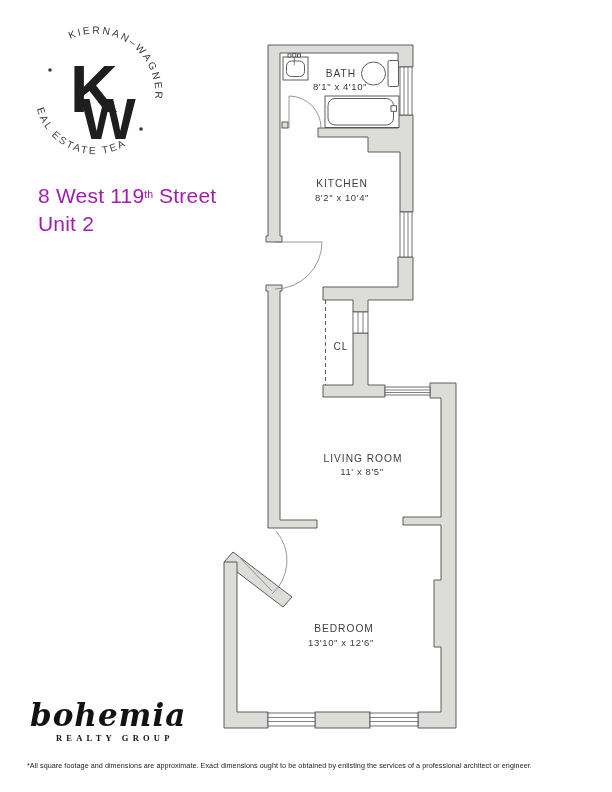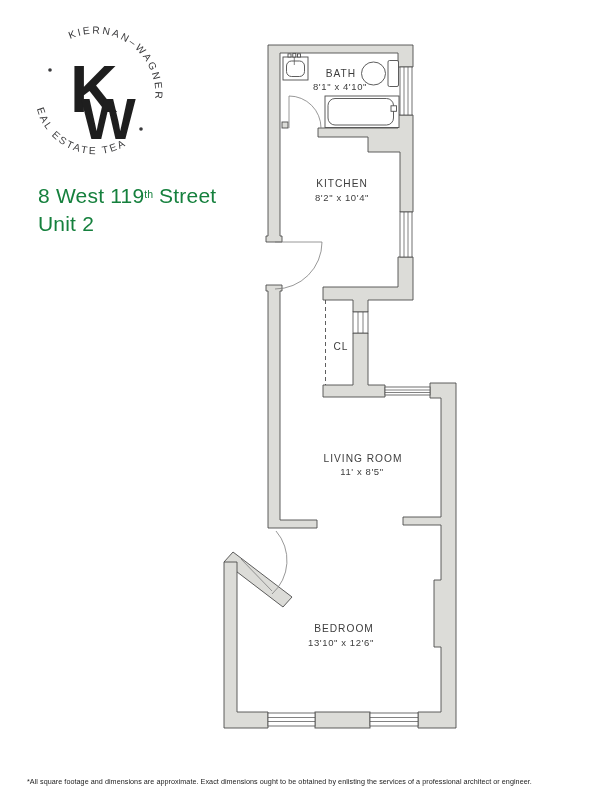--- a/index.html
+++ b/index.html
@@ -1,29 +1,29 @@
 <!DOCTYPE html>
 <html><head>
 <meta charset="utf-8">
 <style>
   html,body{margin:0;padding:0;background:#ffffff;}
   .page{position:relative;width:612px;height:792px;background:#fff;overflow:hidden;
         font-family:"Liberation Sans",sans-serif;}
   .brand-svg{position:absolute;left:20px;top:22px;}
   .address{position:absolute;left:38px;top:182px;font-size:21px;line-height:1.32;
-           color:#15803d;font-weight:500;letter-spacing:.2px;}
+           color:#a21caf;font-weight:500;letter-spacing:.2px;}
   .address sup{font-size:.5em;vertical-align:.5em;letter-spacing:0;}
   .plan-svg{position:absolute;left:0;top:0;}
   .footer-brand{position:absolute;left:30px;top:700px;color:#121212;}
   .footer-script{font-family:"DejaVu Serif",serif;font-style:italic;font-weight:700;
                  font-size:31px;line-height:1;letter-spacing:1px;}
   .footer-sub{font-family:"Liberation Serif",serif;font-weight:700;font-size:8.5px;
               letter-spacing:4.2px;margin-top:2px;margin-left:26px;}
   .disclaimer{position:absolute;left:27px;top:761px;width:578px;font-size:7.2px;
-              color:#1b1b1b;letter-spacing:.05px;margin-top:16px;}
+              color:#1b1b1b;letter-spacing:.05px;}
   .wall{fill:#dcdcd8;stroke:#4c4c4c;stroke-width:.9;}
   .winbox{fill:#ffffff;stroke:#4c4c4c;stroke-width:.8;}
   .winline{stroke:#4c4c4c;stroke-width:.7;fill:none;}
   .fixture{fill:#ffffff;stroke:#4c4c4c;stroke-width:.9;}
   .doorline{stroke:#7e7e7e;stroke-width:.8;fill:none;}
   .dashline{stroke:#4c4c4c;stroke-width:.9;fill:none;stroke-dasharray:4 3;}
   .room-name{font-size:10.2px;fill:#3d3d3d;letter-spacing:1px;text-anchor:middle;font-weight:500;}
   .room-dims{font-size:9.5px;fill:#3d3d3d;letter-spacing:.6px;text-anchor:middle;}
   .arc-text{font-size:10.2px;fill:#39393b;letter-spacing:2.2px;font-weight:500;}
   .mono{fill:#1e1e1e;font-weight:700;}
@@ -165,16 +165,20 @@
       <text class="room-name" x="341" y="350">CL</text>
 
       <text class="room-name" x="363" y="461.5">LIVING ROOM</text>
       <text class="room-dims" x="362" y="474.5">11' x 8'5"</text>
 
       <text class="room-name" x="344" y="632">BEDROOM</text>
       <text class="room-dims" x="341" y="645.5">13'10" x 12'6"</text>
     </g>
   </svg>
 
+  <div class="footer-brand">
+    <div class="footer-script">bohemia</div>
+    <div class="footer-sub">REALTY GROUP</div>
+  </div>
 
   <div class="disclaimer">*All square footage and dimensions are approximate. Exact dimensions ought to be obtained by enlisting the services of a professional architect or engineer.</div>
 
 </div>
 
 </body></html>

